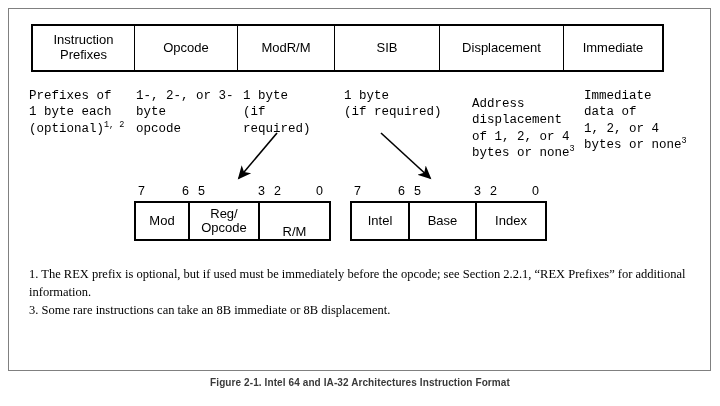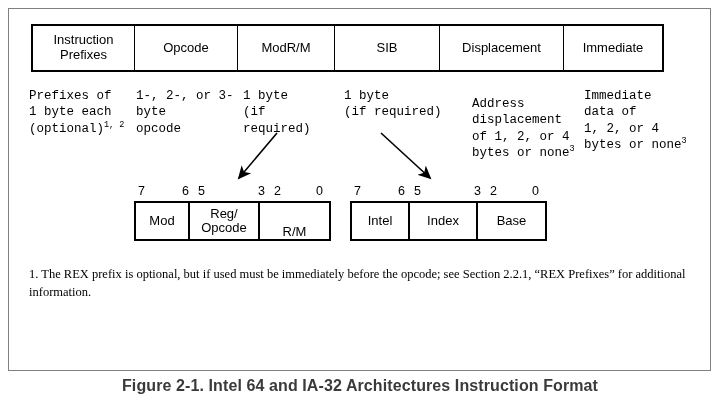--- a/index.html
+++ b/index.html
@@ -121,21 +121,21 @@
   }
   #footnotes p { margin: 0; }
 
   
   #caption {
     position: absolute;
     left: 0;
     top: 377px;
     width: 720px;
     text-align: center;
-    font-size: 16px;
+    font-size: 10px;
     font-weight: bold;
     color: #3a3a3a;
     letter-spacing: 0.1px;
   }
 </style>
 </head>
 <body>
 
 <div id="figure-frame"></div>
 
@@ -184,21 +184,22 @@
 <div class="bitscale" id="sib-scale" style="left:350px; top:184px; width:193px;">
     <span class="bitnum" style="left: 4px;">7</span>
     <span class="bitnum" style="left: 48px;">6</span>
     <span class="bitnum" style="left: 64px;">5</span>
     <span class="bitnum" style="left: 124px;">3</span>
     <span class="bitnum" style="left: 140px;">2</span>
     <span class="bitnum" style="left: 182px;">0</span>
   </div>
 <div class="subbox" id="sib-box" style="left:350px; top:201px;">
     <div class="subcell" style="width: 58px;">Intel</div>
+    <div class="subcell" style="width: 67px;">Base</div>
     <div class="subcell" style="width: 68px;">Index</div>
-    <div class="subcell" style="width: 67px;">Base</div>
   </div>
 
 <div id="footnotes">
     <p>1. The REX prefix is optional, but if used must be immediately before the opcode; see Section 2.2.1, “REX Prefixes” for additional information.</p>
+    <p>3. Some rare instructions can take an 8B immediate or 8B displacement.</p>
   </div>
 
 <div id="caption">Figure 2-1.  Intel 64 and IA-32 Architectures Instruction Format</div>
 
 </body></html>

